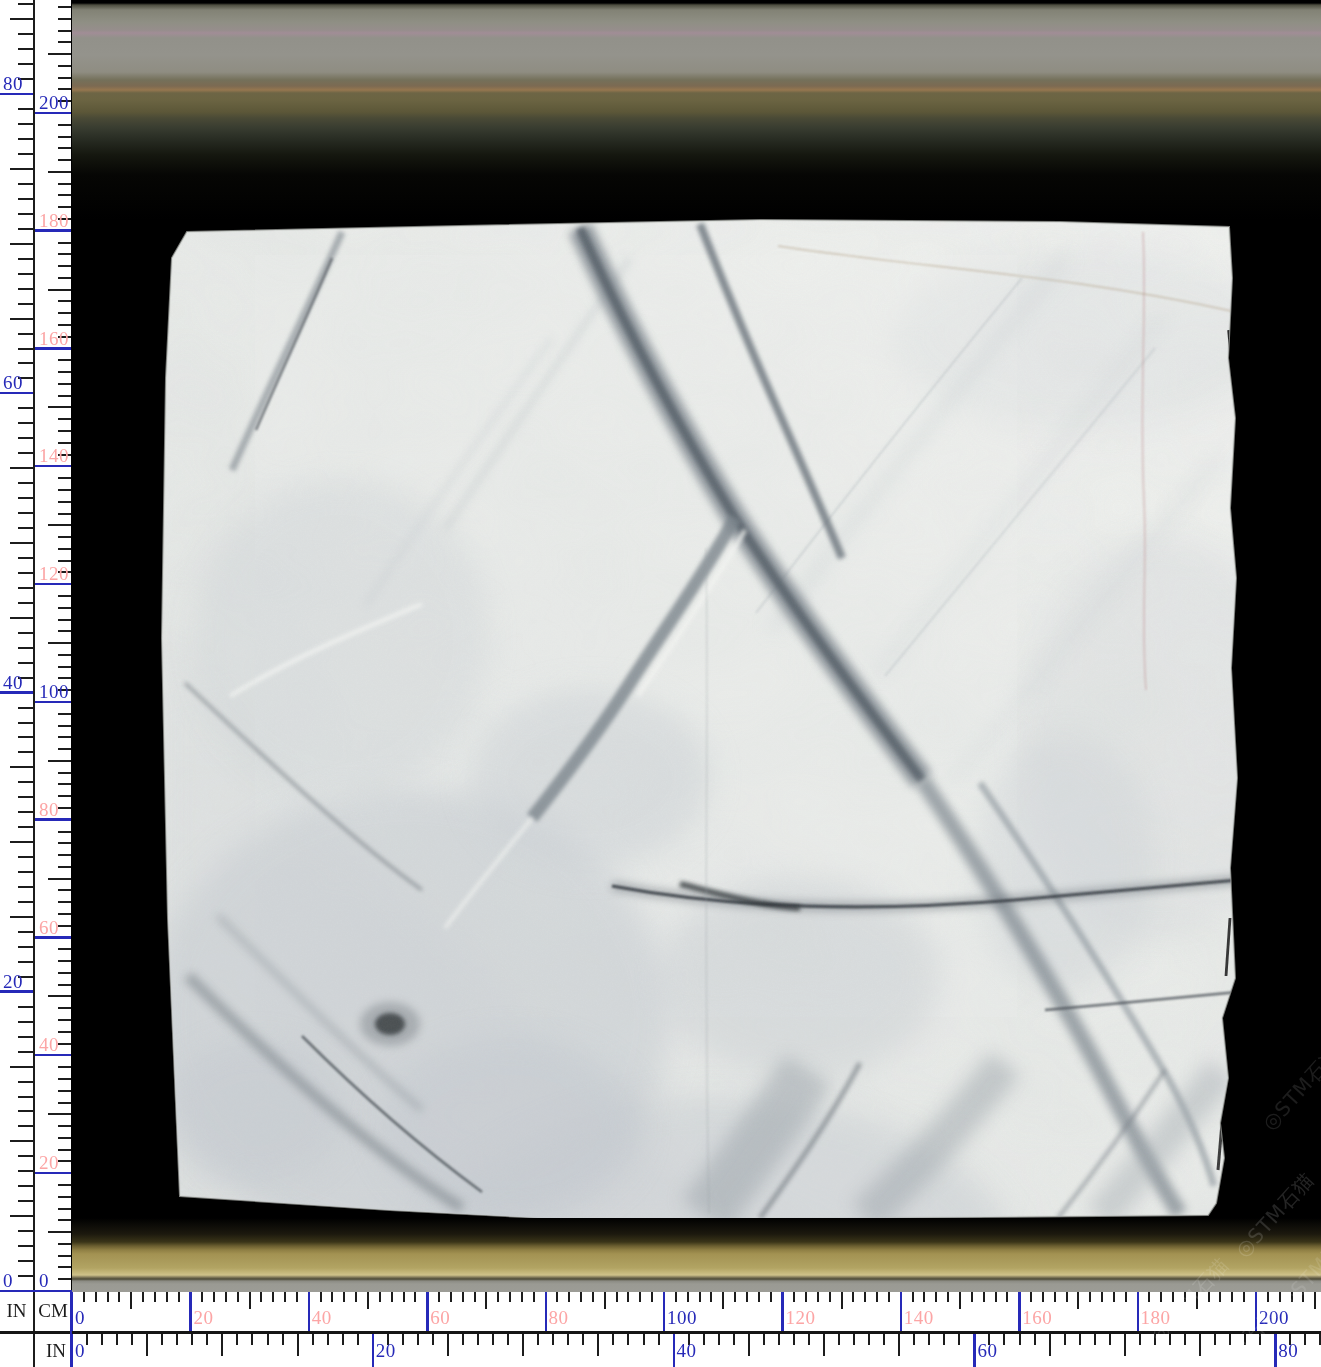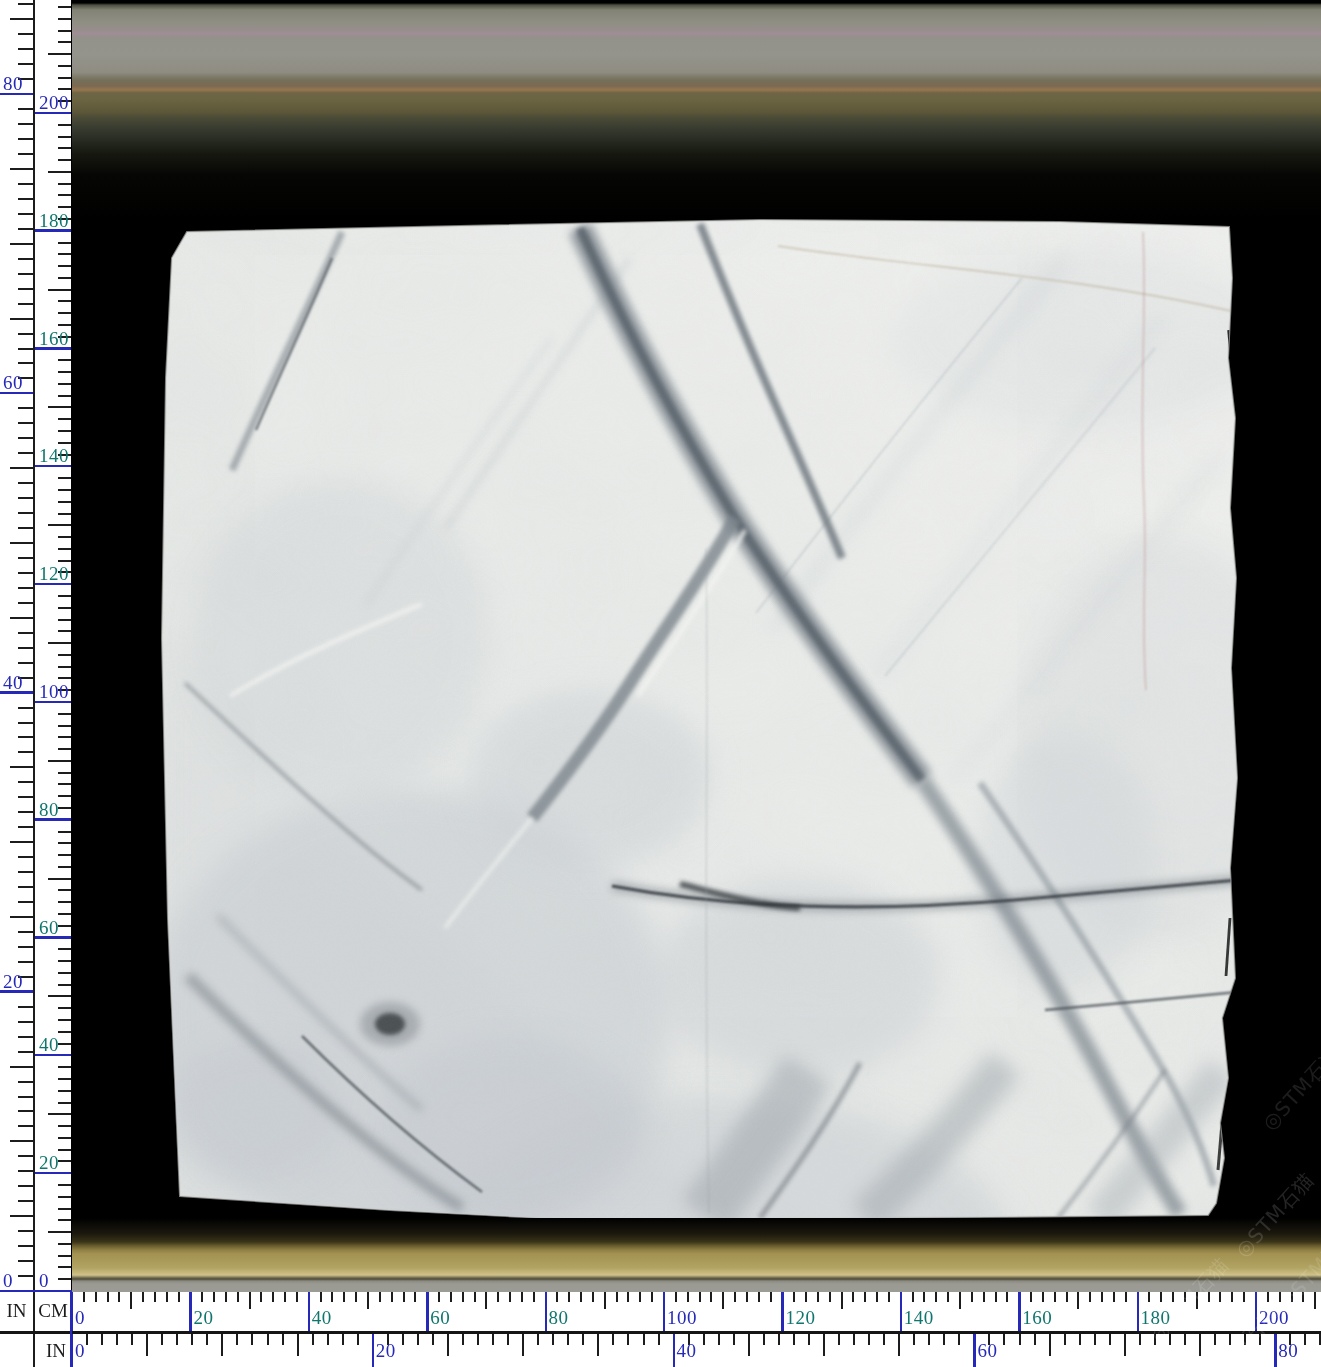--- a/index.html
+++ b/index.html
@@ -59,21 +59,21 @@
     font-size:19px;line-height:22px;}
   #corner-in1{left:0;top:1292px;width:33px;height:39px;text-align:center;padding-top:8px;box-sizing:border-box;}
   #corner-cm1{left:35px;top:1292px;width:36px;height:39px;text-align:center;padding-top:8px;box-sizing:border-box;}
   #corner-in2{left:0;top:1334px;width:71px;height:33px;text-align:right;padding:6px 5px 0 0;box-sizing:border-box;}
   
   #col-sep{position:absolute;left:33px;top:0;width:2px;height:1367px;background:#1c1c1c;z-index:7;}
   #zero-hline{position:absolute;left:0;top:1290px;width:71px;height:2.4px;background:#2629b8;z-index:8;}
   #zero-vline{position:absolute;left:70px;top:1290px;width:2.4px;height:77px;background:#2629b8;z-index:8;}
   #ruler-sep{position:absolute;left:0;top:1331px;width:1321px;height:2.6px;background:#151515;z-index:7;}
   
-  .ruler-label{position:absolute;font-size:19px;line-height:22px;color:#0f766e;
+  .ruler-label{position:absolute;font-size:19px;line-height:22px;color:#fca5a5;
     letter-spacing:.5px;white-space:nowrap;z-index:12;}
   .ruler-label.blue{color:#2629b8;}
   
   #slab-svg{position:absolute;left:160px;top:218px;z-index:3;}
   
   .watermark{position:absolute;color:rgba(255,255,255,.38);
     font-family:"DejaVu Sans","Liberation Sans",sans-serif;
     font-size:20px;letter-spacing:1px;white-space:nowrap;z-index:50;
     transform:translate(-50%,-50%) rotate(-48deg);}
 </style>

